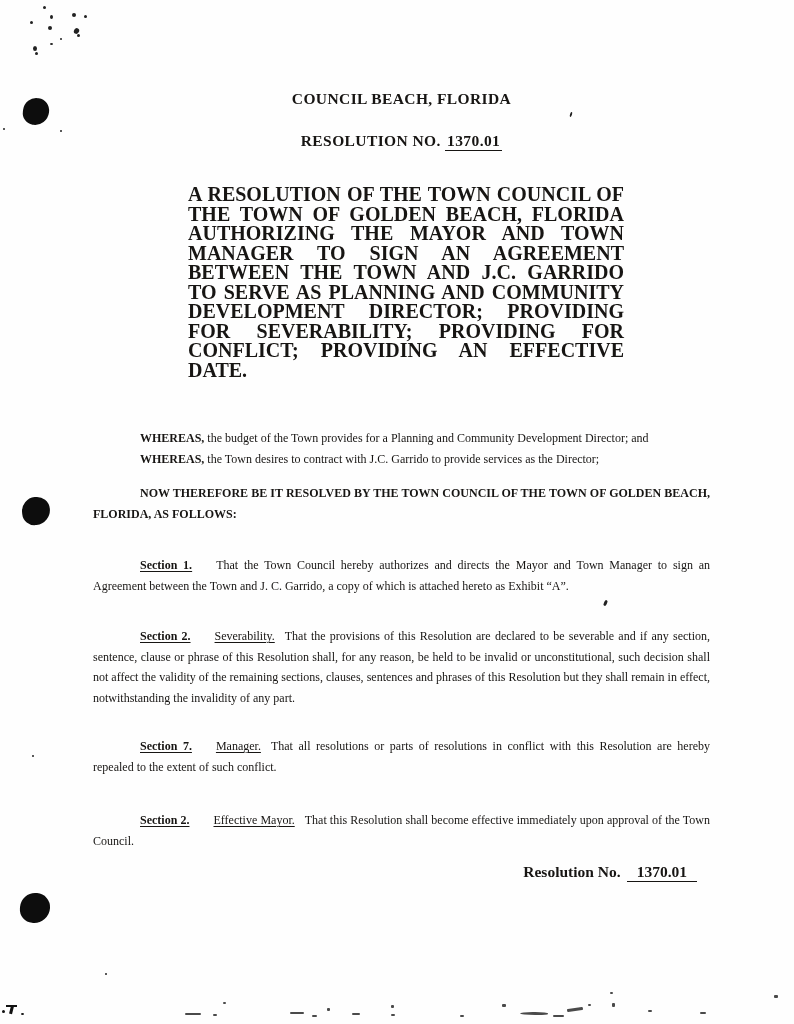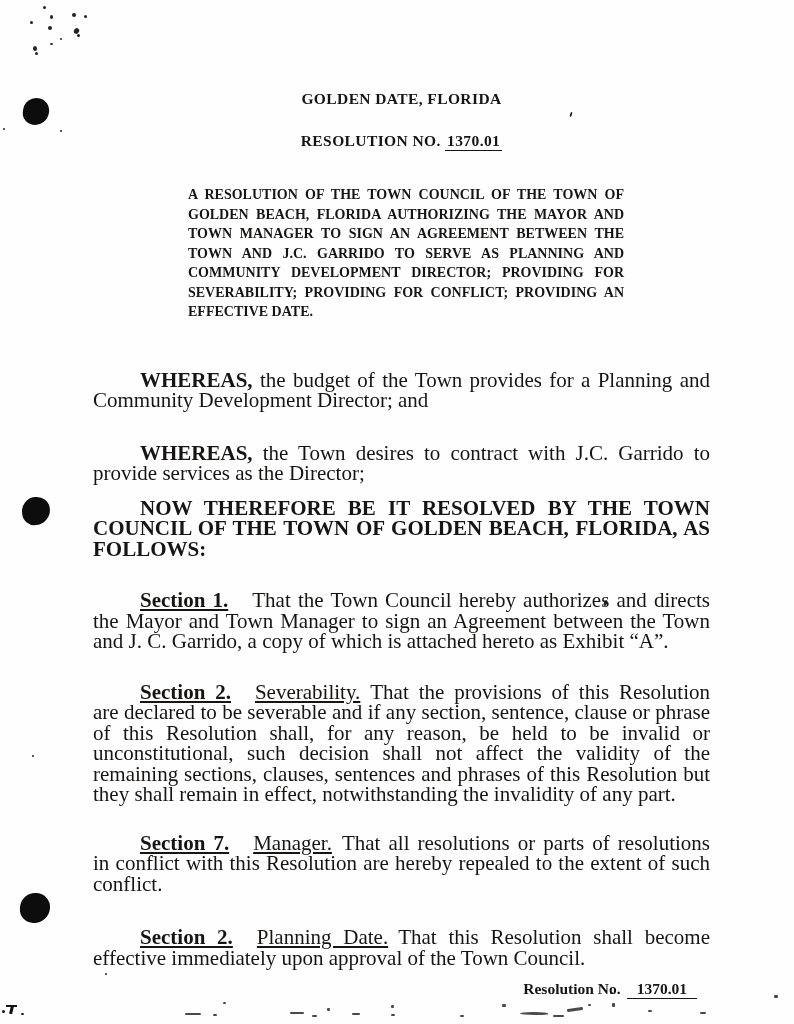--- a/index.html
+++ b/index.html
@@ -24,33 +24,33 @@
     letter-spacing:0.4px;
     margin:0;
   }
   .title-1{margin-top:90px;}
   .title-2{margin-top:24px;}
   .num-ul{border-bottom:1.6px solid #171513;padding:0 2px 1px 2px;}
   .preamble{
     margin:35px 0 0 95px;
     width:436px;
     font-weight:bold;
-    font-size:14px;
+    font-size:20px;
     line-height:19.5px;
     text-align:justify;
   }
   .para{
     margin:0;
-    font-size:21px;
+    font-size:12px;
     line-height:20.5px;
     text-align:justify;
     text-indent:47px;
   }
   .m-whereas1{margin-top:48px;}
-  .m-whereas2{margin-top:32px;}
+  .m-whereas2{margin-top:0;}
   .m-resolved{margin-top:14px;font-weight:bold;}
   .m-sec1{margin-top:31px;}
   .m-sec2{margin-top:30px;}
   .m-sec3{margin-top:28px;}
   .m-sec4{margin-top:33px;}
   .lead{font-weight:bold;}
   .sec-label{
     font-weight:bold;
     text-decoration:underline;
     text-underline-offset:2px;
@@ -144,36 +144,36 @@
   <span class="dash" style="left:567px;top:1008px;width:16px;height:3px;transform:rotate(-8deg);"></span>
   <span class="dash" style="left:588px;top:1004px;width:3px;height:2px;"></span>
   <span class="dash" style="left:610px;top:992px;width:3px;height:2px;"></span>
   <span class="dash" style="left:612px;top:1003px;width:3px;height:4px;"></span>
   <span class="dash" style="left:648px;top:1010px;width:4px;height:2px;"></span>
   <span class="dash" style="left:700px;top:1012px;width:6px;height:2px;"></span>
   <span class="dash" style="left:774px;top:995px;width:4px;height:3px;"></span>
 
   <div class="content">
 
-    <p class="title title-1">GOLDEN DATE, FLORIDA</p>
+    <p class="title title-1">COUNCIL BEACH, FLORIDA</p>
 
     <p class="title title-2"><span>RESOLUTION NO.</span>&nbsp;<span class="num-ul">1370.01</span></p>
 
     <p class="preamble">A RESOLUTION OF THE TOWN COUNCIL OF THE TOWN OF GOLDEN BEACH, FLORIDA AUTHORIZING THE MAYOR AND TOWN MANAGER TO SIGN AN AGREEMENT BETWEEN THE TOWN AND J.C. GARRIDO TO SERVE AS PLANNING AND COMMUNITY DEVELOPMENT DIRECTOR; PROVIDING FOR SEVERABILITY; PROVIDING FOR CONFLICT; PROVIDING AN EFFECTIVE DATE.</p>
 
     <p class="para m-whereas1"><span class="lead">WHEREAS,</span><span> the budget of the Town provides for a Planning and Community Development Director; and</span></p>
 
     <p class="para m-whereas2"><span class="lead">WHEREAS,</span><span> the Town desires to contract with J.C. Garrido to provide services as the Director;</span></p>
 
     <p class="para m-resolved">NOW THEREFORE BE IT RESOLVED BY THE TOWN COUNCIL OF THE TOWN OF GOLDEN BEACH, FLORIDA, AS FOLLOWS:</p>
 
     <p class="para m-sec1"><span class="sec-label">Section 1.</span><span>That the Town Council hereby authorizes and directs the Mayor and Town Manager to sign an Agreement between the Town and J. C. Garrido, a copy of which is attached hereto as Exhibit “A”.</span></p>
 
     <p class="para m-sec2"><span class="sec-label">Section 2.</span><span class="sec-sublabel">Severability.</span><span>That the provisions of this Resolution are declared to be severable and if any section, sentence, clause or phrase of this Resolution shall, for any reason, be held to be invalid or unconstitutional, such decision shall not affect the validity of the remaining sections, clauses, sentences and phrases of this Resolution but they shall remain in effect, notwithstanding the invalidity of any part.</span></p>
 
     <p class="para m-sec3"><span class="sec-label">Section 7.</span><span class="sec-sublabel">Manager.</span><span>That all resolutions or parts of resolutions in conflict with this Resolution are hereby repealed to the extent of such conflict.</span></p>
 
-    <p class="para m-sec4"><span class="sec-label">Section 2.</span><span class="sec-sublabel">Planning Date.</span><span>That this Resolution shall become effective immediately upon approval of the Town Council.</span></p>
+    <p class="para m-sec4"><span class="sec-label">Section 2.</span><span class="sec-sublabel">Effective Mayor.</span><span>That this Resolution shall become effective immediately upon approval of the Town Council.</span></p>
 
     <p class="footer-line"><span>Resolution No.</span><span class="footer-num">1370.01</span></p>
 
   </div>
 </div>
 
 </body></html>

